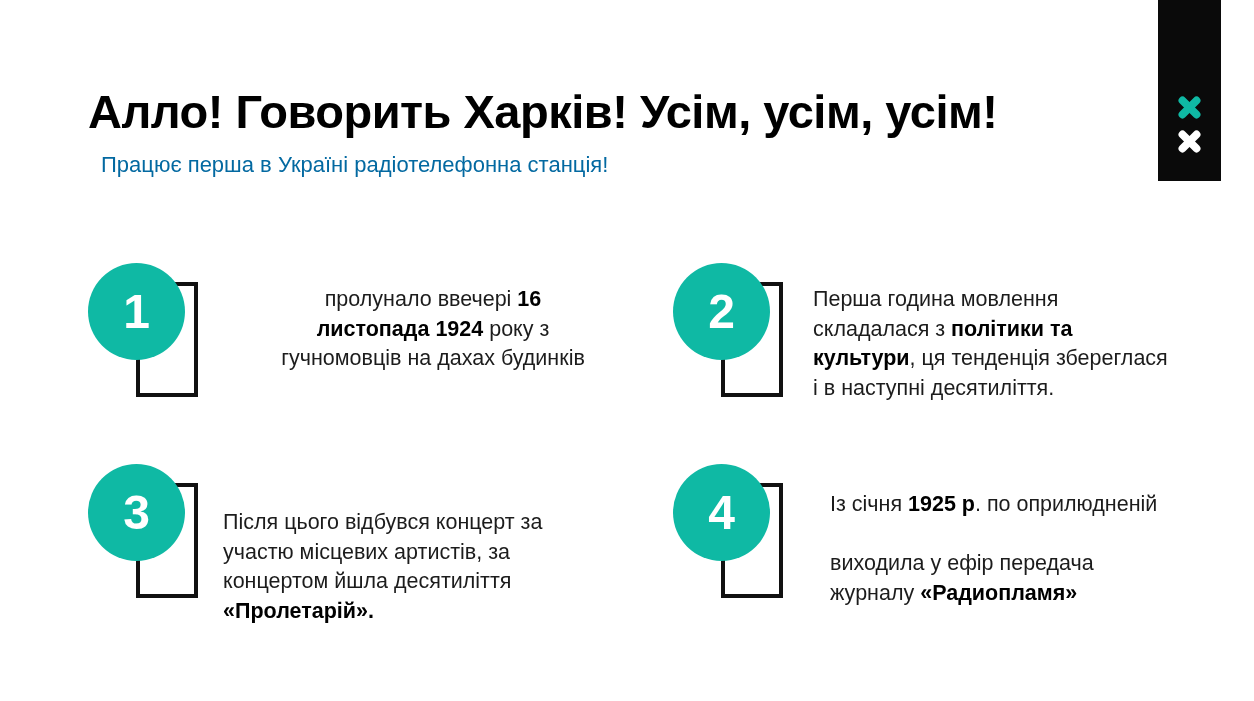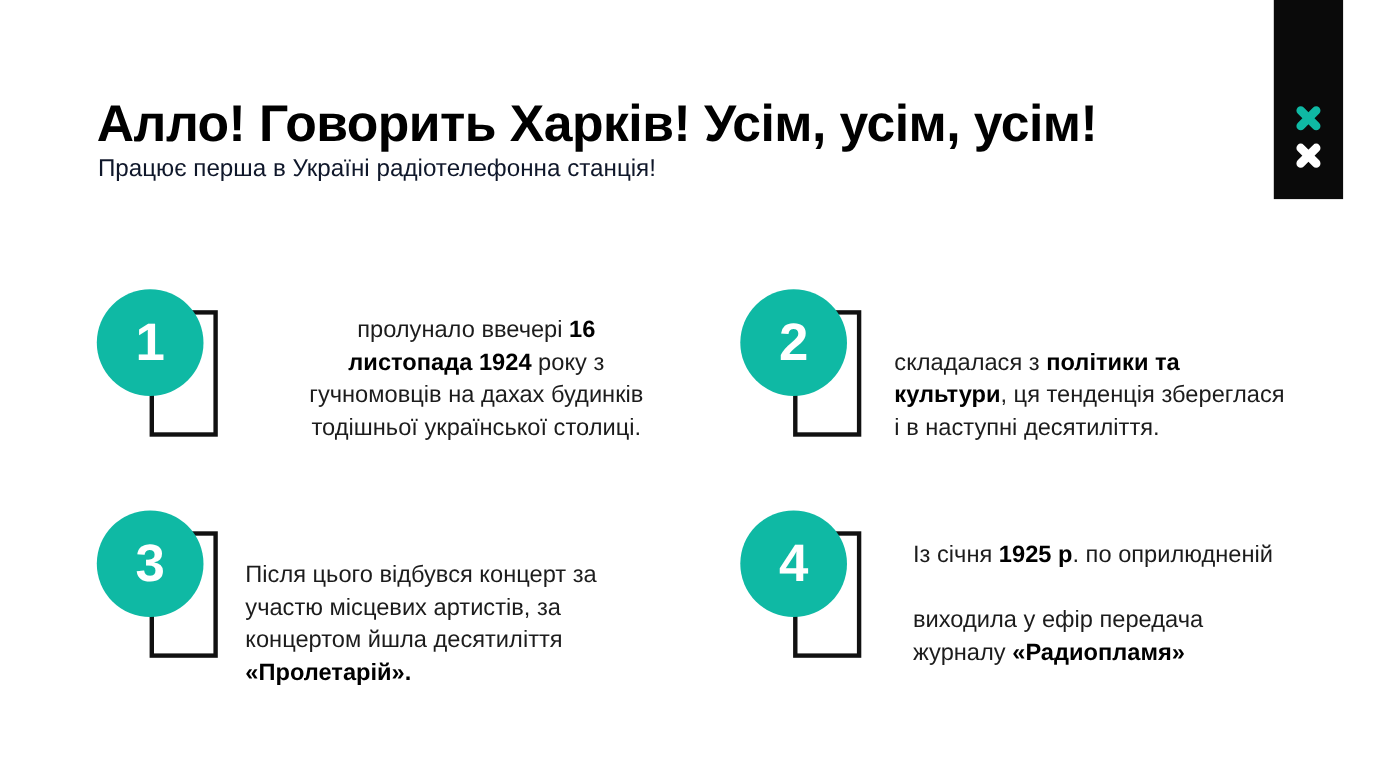--- a/index.html
+++ b/index.html
@@ -43,25 +43,25 @@
     line-height: 52px;
     font-weight: bold;
     letter-spacing: -0.5px;
     color: #000000;
     white-space: nowrap;
   }
   .subtitle {
     position: absolute;
     left: 89px;
     top: 140px;
-    margin: 0;
+    margin: 12px;
     font-size: 22px;
     line-height: 26px;
     font-weight: normal;
-    color: #0f172a;
+    color: #0369a1;
     white-space: nowrap;
   }
 
   
   .decor { position: absolute; width: 150px; height: 140px; }
   .decor .rect {
     position: absolute;
     left: 48px;
     top: 19px;
     width: 54px;
@@ -127,31 +127,31 @@
   <h1 class="title">Алло! Говорить Харків! Усім, усім, усім!</h1>
   <p class="subtitle">Працює перша в Україні радіотелефонна станція!</p>
 
   <div class="item i1">
     <div class="decor">
       <div class="rect"></div>
       <div class="circle" style="color: rgb(15, 185, 164); background: rgb(15, 185, 164);">
         <span class="num">1</span>
       </div>
     </div>
-    <div class="fact-text"><span>пролунало ввечері </span><span class="bold">16</span><br><span class="bold">листопада 1924</span><span> року з</span><br><span>гучномовців на дахах будинків</span><br><span>тодішньої української столиці.</span></div>
+    <div class="fact-text"><span>пролунало ввечері </span><span class="bold">16</span><br><span class="bold">листопада 1924</span><span> року з</span><br><span>гучномовців на дахах будинків</span><br></div>
   </div>
 
   <div class="item i2">
     <div class="decor">
       <div class="rect"></div>
       <div class="circle" style="color: rgb(15, 185, 164); background: rgb(15, 185, 164);">
         <span class="num">2</span>
       </div>
     </div>
-    <div class="fact-text"><br><span>складалася з </span><span class="bold">політики та</span><br><span class="bold">культури</span><span>, ця тенденція збереглася</span><br><span>і в наступні десятиліття.</span></div>
+    <div class="fact-text"><span>Перша година мовлення</span><br><span>складалася з </span><span class="bold">політики та</span><br><span class="bold">культури</span><span>, ця тенденція збереглася</span><br><span>і в наступні десятиліття.</span></div>
   </div>
 
   <div class="item i3">
     <div class="decor">
       <div class="rect"></div>
       <div class="circle" style="color: rgb(15, 185, 164); background: rgb(15, 185, 164);">
         <span class="num">3</span>
       </div>
     </div>
     <div class="fact-text"><span>Після цього відбувся концерт за</span><br><span>участю місцевих артистів, за</span><br><span>концертом йшла десятиліття</span><br><span class="bold">«Пролетарій».</span></div>

